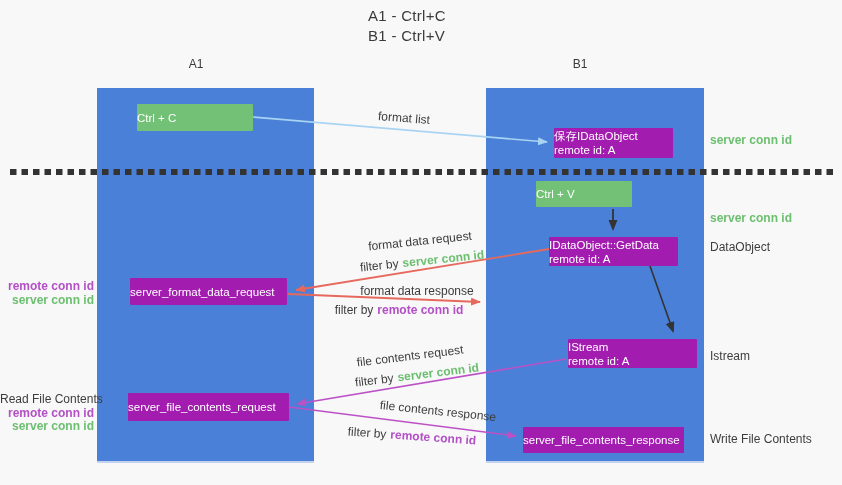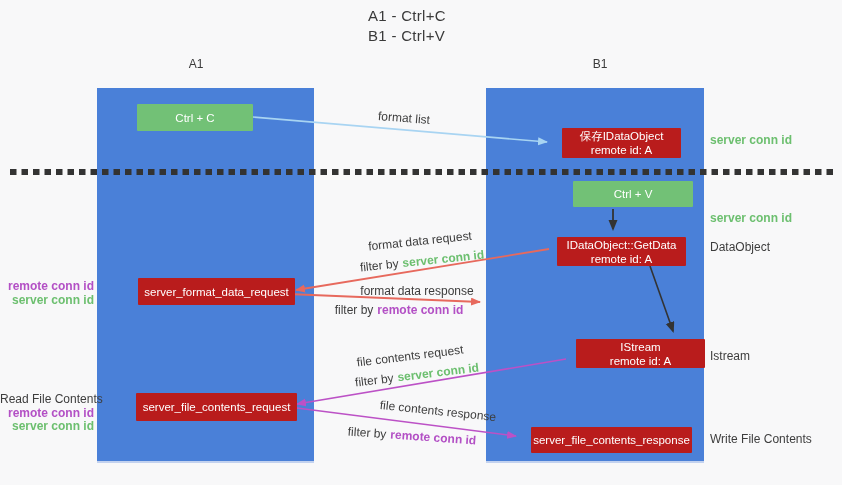--- a/index.html
+++ b/index.html
@@ -18,29 +18,29 @@
     position:absolute;top:88px;height:373px;background:#4a80d8;
     border-bottom:2px solid #c3d2ef;
   }
   .lane.l{left:97px;width:217px;}
   .lane.r{left:486px;width:218px;}
   .lane-header{
     position:absolute;top:57px;width:120px;text-align:center;
     font-size:12px;line-height:15px;color:#3a3a3a;
   }
   .lane-header.l{left:136px;}
-  .lane-header.r{left:540px;}
+  .lane-header.r{left:520px;}
   svg.overlay{position:absolute;left:0;top:0;pointer-events:none;}
   .node{
     position:absolute;display:flex;flex-direction:column;justify-content:center;
-    align-items:center;text-align:center;color:#fff;
+    align-items:flex-start;text-align:center;color:#fff;
     font-size:11.5px;line-height:14px;border-radius:1px;
   }
   .node.green{background:#72c176;}
-  .node.orange{background:#b91c1c;margin-left:8px;}
+  .node.orange{background:#a21caf;}
   .flabel{
     position:absolute;white-space:nowrap;font-size:12px;color:#3d3d3d;
     transform:translate(-50%,-50%) rotate(var(--r,0deg));
   }
   .flabel .green, .side.green{color:#6cbf6f;font-weight:bold;}
   .flabel .purple, .side.purple{color:#b350c5;font-weight:bold;}
   .flabel .sp{margin-left:4px;}
   .side{
     position:absolute;white-space:nowrap;font-size:12px;line-height:14px;
   }
@@ -99,21 +99,21 @@
 
   <div class="node green" style="left:137px;top:104px;width:116px;height:27px;">
     <div>Ctrl + C</div>
   </div>
 
   <div class="node orange" style="left:554px;top:128px;width:119px;height:30px;">
     <div>保存IDataObject</div>
     <div>remote id: A</div>
   </div>
 
-  <div class="node green" style="left:573px;top:181px;width:120px;height:26px;">
+  <div class="node green" style="left:536px;top:181px;width:96px;height:26px;">
     <div>Ctrl + V</div>
   </div>
 
   <div class="node orange" style="left:549px;top:237px;width:129px;height:29px;">
     <div>IDataObject::GetData</div>
     <div>remote id: A</div>
   </div>
 
   <div class="node orange" style="left:130px;top:278px;width:157px;height:27px;">
     <div>server_format_data_request</div>

